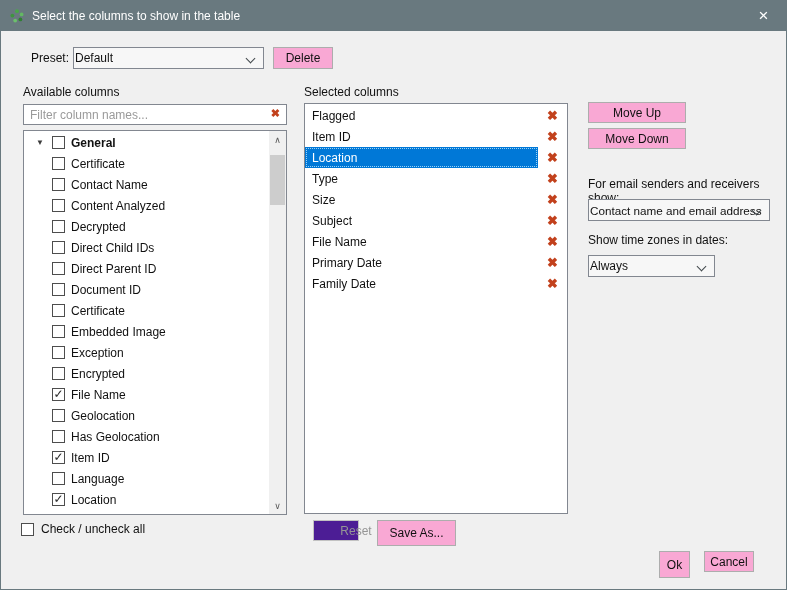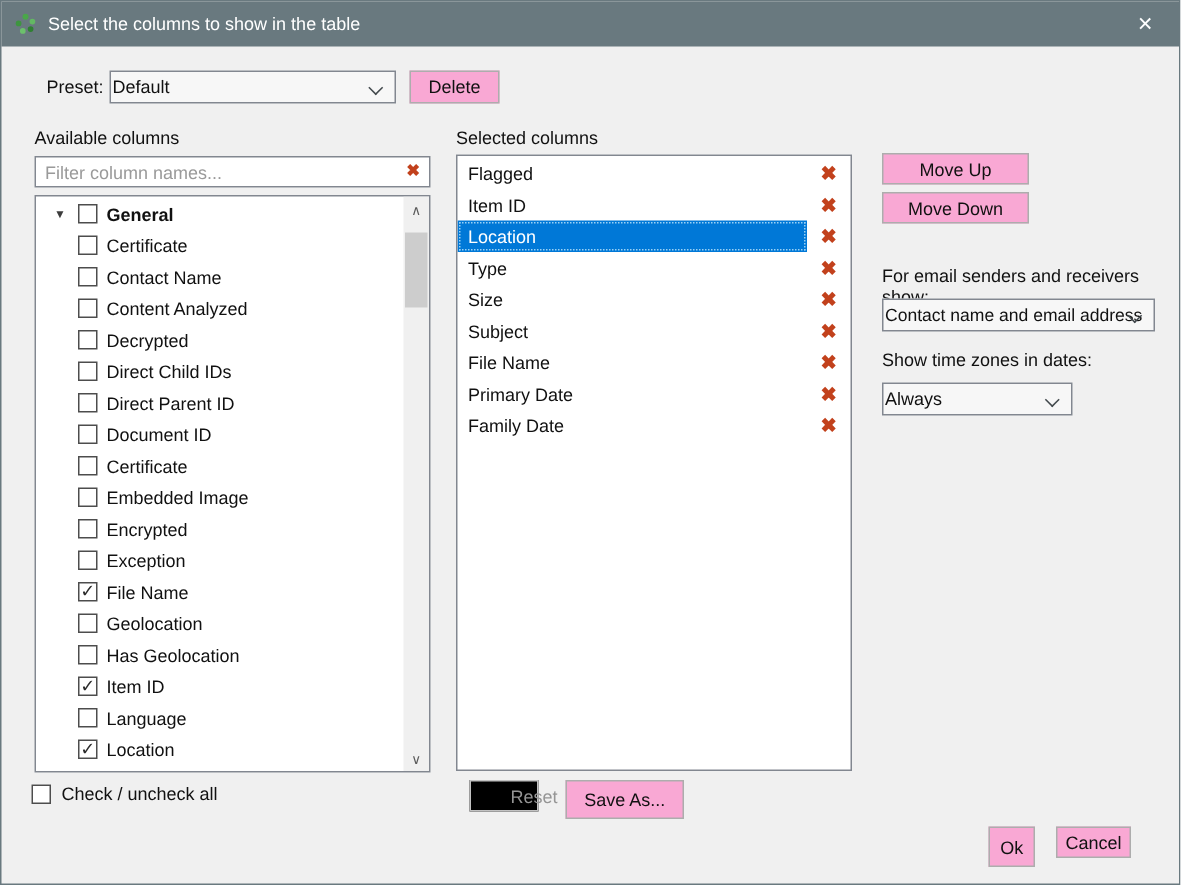--- a/index.html
+++ b/index.html
@@ -17,21 +17,21 @@
   .close-btn { position:absolute; right:0; top:0; width:45px; height:30px;
                display:flex; align-items:center; justify-content:center;
                color:#fff; font-size:17px; cursor:default; }
 
   .body { position:relative; height:558px; }
 
   
   .btn { position:absolute; background:#f9a8d4; border:1px solid #adadad;
          font-family:"Liberation Sans", sans-serif; font-size:12px; color:#111;
          display:flex; align-items:center; justify-content:center; }
-  .btn.disabled { background:#000000; border-color:#c2c2c2; color:#959595;padding-left:40px; }
+  .btn.disabled { background:#4c1d95; border-color:#c2c2c2; color:#959595;padding-left:40px; }
 
   .combo { position:absolute; background:#f7f7f7; border:1px solid #828790; height:22px;
            display:flex; align-items:center; padding-left:1px; overflow:hidden; white-space:nowrap; }
   .combo .chev { position:absolute; right:9px; top:7px; width:7px; height:7px;
                  border-right:1.3px solid #42494d; border-bottom:1.3px solid #42494d;
                  transform:rotate(45deg); }
 
   .cb { width:13px; height:13px; background:#fff; border:1px solid #4d4d4d;
         display:inline-flex; align-items:center; justify-content:center;
         font-size:12px; line-height:11px; color:#2b2b2b; flex:0 0 13px; }
@@ -177,26 +177,26 @@
             <span class="tlabel">Certificate</span>
           </div>
           <div class="trow">
             <span class="expander"></span>
             <span class="cb"></span>
             <span class="tlabel">Embedded Image</span>
           </div>
           <div class="trow">
             <span class="expander"></span>
             <span class="cb"></span>
+            <span class="tlabel">Exception</span>
+          </div>
+          <div class="trow">
+            <span class="expander"></span>
+            <span class="cb"></span>
             <span class="tlabel">Encrypted</span>
-          </div>
-          <div class="trow">
-            <span class="expander"></span>
-            <span class="cb"></span>
-            <span class="tlabel">Exception</span>
           </div>
           <div class="trow">
             <span class="expander"></span>
             <span class="cb">✓</span>
             <span class="tlabel">File Name</span>
           </div>
           <div class="trow">
             <span class="expander"></span>
             <span class="cb"></span>
             <span class="tlabel">Geolocation</span>

